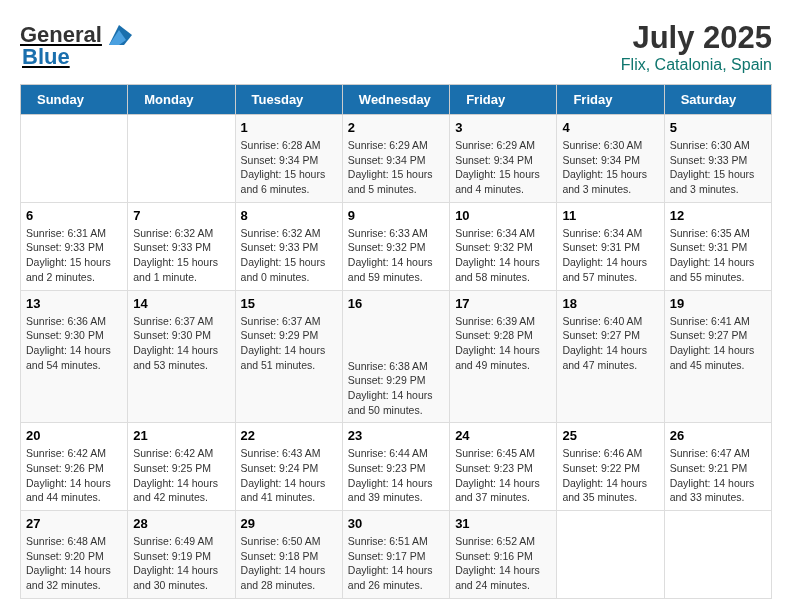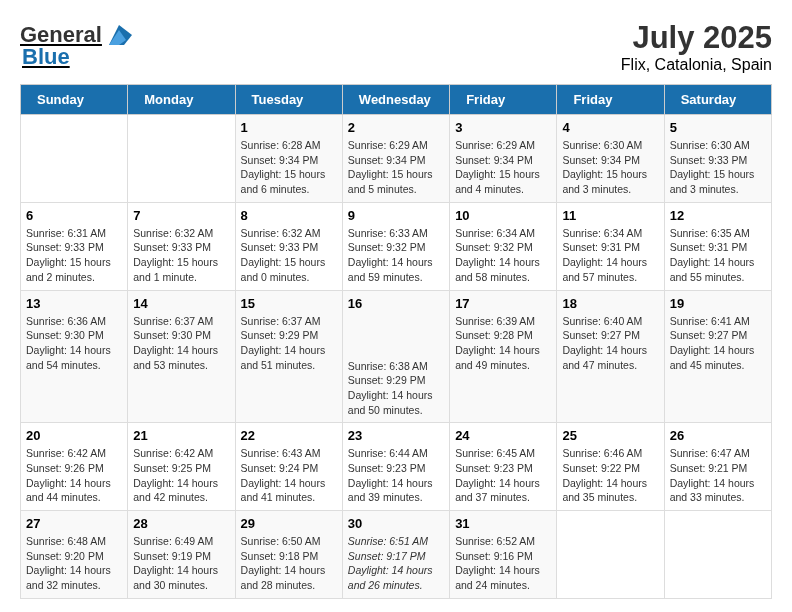--- a/index.html
+++ b/index.html
@@ -39,21 +39,21 @@
     .title-block {
       text-align: right;
     }
     .main-title {
       font-size: 31px;
       font-weight: bold;
       color: #333;
     }
     .subtitle {
       font-size: 16px;
-      color: #000000;
+      color: #0f766e;
     }
     table {
       width: 100%;
       border-collapse: collapse;
       font-size: 11px;
     }
     thead tr th {
       background-color: #1a6fad;
       color: #fff;
       padding: 7px 16px;
@@ -305,21 +305,21 @@
 Daylight: 14 hours and 30 minutes.</div>
         </td>
         <td>
           <span class="day-num">29</span>
           <div class="day-info" style="white-space: pre-line;">Sunrise: 6:50 AM
 Sunset: 9:18 PM
 Daylight: 14 hours and 28 minutes.</div>
         </td>
         <td>
           <span class="day-num">30</span>
-          <div class="day-info" style="white-space: pre-line; font-style: italic;">Sunrise: 6:51 AM
+          <div class="day-info" style="white-space: pre-line;">Sunrise: 6:51 AM
 Sunset: 9:17 PM
 Daylight: 14 hours and 26 minutes.</div>
         </td>
         <td>
           <span class="day-num">31</span>
           <div class="day-info" style="white-space: pre-line;">Sunrise: 6:52 AM
 Sunset: 9:16 PM
 Daylight: 14 hours and 24 minutes.</div>
         </td>
         <td class="empty-cell"></td>

